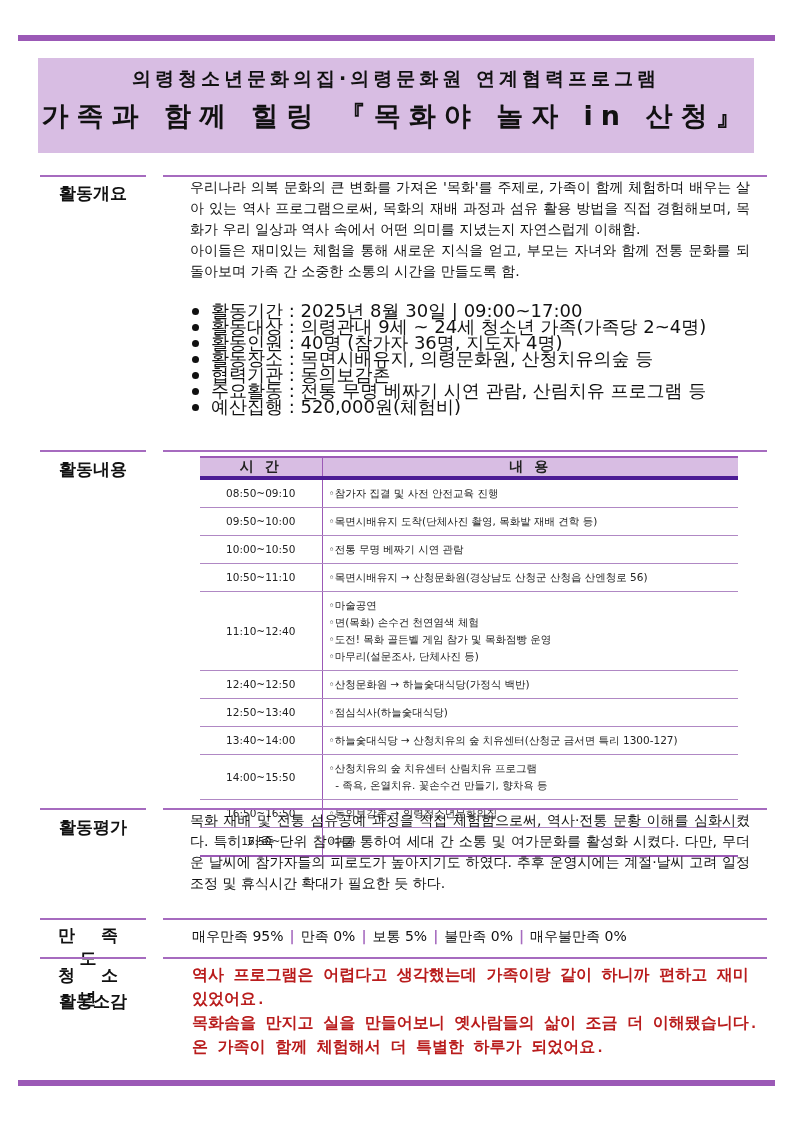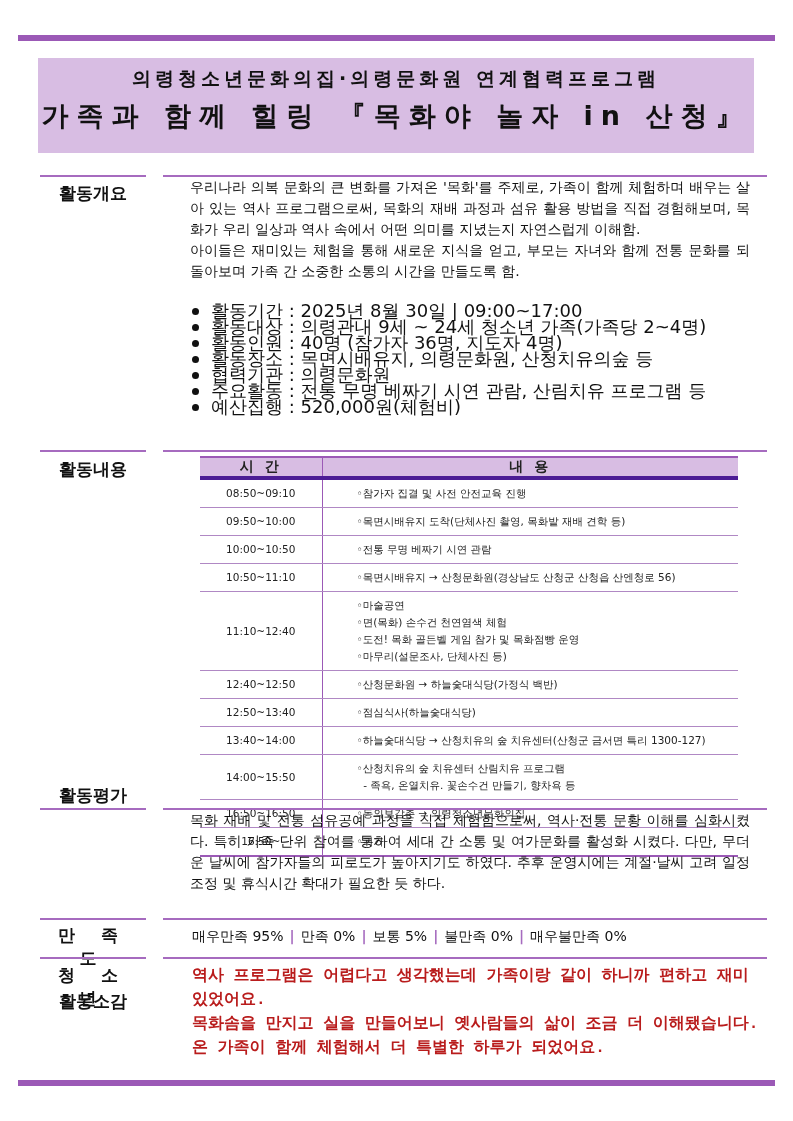--- a/index.html
+++ b/index.html
@@ -45,21 +45,21 @@
     border-collapse: collapse; font-size: 10.5px; color: #222;
   }
   table.sched th {
     background: #d8bde3; font-size: 14px; font-weight: bold; height: 21px;
     border-top: 2px solid #9b59b6; border-bottom: 4px solid #4c1d95; letter-spacing: 3px;
   }
   table.sched th.c1 { width: 122px; border-right: 1px solid #9b59b6; }
   table.sched td { border-bottom: 1px solid #b088c4; padding: 5px 6px; line-height: 17px; }
   table.sched td.time { text-align: center; border-right: 1px solid #9b59b6; }
   table.sched tr:last-child td { border-bottom: 2px solid #9b59b6; }
-  table.sched .ln { display: block; margin-left: 28px; }
+  table.sched .ln { display: block; }
 
   .satis {
     position: absolute; left: 192px; top: 928px; font-size: 14px; color: #111;
   }
   .satis .sep { color: #a66bbf; margin: 0 6px; font-weight: bold; }
 
   .voices { position: absolute; left: 192px; top: 964px; width: 570px; }
   .voices .v { font-size: 16px; font-weight: bold; line-height: 24px; color: #b91c1c; font-family: Liberation Mono, monospace; }
 </style>
 </head>
@@ -77,21 +77,21 @@
 <div class="sec-label" style="top:182px">활동개요</div>
 <div class="body-text" style="top:177px">
   <p>우리나라 의복 문화의 큰 변화를 가져온 '목화'를 주제로, 가족이 함께 체험하며 배우는 살아 있는 역사 프로그램으로써, 목화의 재배 과정과 섬유 활용 방법을 직접 경험해보며, 목화가 우리 일상과 역사 속에서 어떤 의미를 지녔는지 자연스럽게 이해함.</p>
   <p>아이들은 재미있는 체험을 통해 새로운 지식을 얻고, 부모는 자녀와 함께 전통 문화를 되돌아보며 가족 간 소중한 소통의 시간을 만들도록 함.</p>
 </div>
 <ul class="bullets">
   <li><span class="dot"></span><span class="lbl">활동기간 :</span>&nbsp;<span>2025년 8월 30일 | 09:00~17:00</span></li>
   <li><span class="dot"></span><span class="lbl">활동대상 :</span>&nbsp;<span>의령관내 9세 ~ 24세 청소년 가족(가족당 2~4명)</span></li>
   <li><span class="dot"></span><span class="lbl">활동인원 :</span>&nbsp;<span>40명 (참가자 36명, 지도자 4명)</span></li>
   <li><span class="dot"></span><span class="lbl">활동장소 :</span>&nbsp;<span>목면시배유지, 의령문화원, 산청치유의숲 등</span></li>
-  <li><span class="dot"></span><span class="lbl">협력기관 :</span>&nbsp;<span>의령문화원</span></li>
+  <li><span class="dot"></span><span class="lbl">협력기관 :</span>&nbsp;<span>동의보감촌</span></li>
   <li><span class="dot"></span><span class="lbl">주요활동 :</span>&nbsp;<span>전통 무명 베짜기 시연 관람, 산림치유 프로그램 등</span></li>
   <li><span class="dot"></span><span class="lbl">예산집행 :</span>&nbsp;<span>520,000원(체험비)</span></li>
 </ul>
 
 <div class="sec-line-left" style="top:450px"></div>
 <div class="sec-line-right" style="top:450px"></div>
 <div class="sec-label" style="top:458px">활동내용</div>
 
 <table class="sched">
   <thead>
@@ -169,21 +169,21 @@
         <td class="time">16:50~</td>
         <td>
           <span class="ln">◦귀가</span>
         </td>
       </tr>
   </tbody>
 </table>
 
 <div class="sec-line-left" style="top:808px"></div>
 <div class="sec-line-right" style="top:808px"></div>
-<div class="sec-label" style="top:784px">활동평가</div>
+<div class="sec-label" style="top:816px">활동평가</div>
 <div class="body-text" style="top:810px">목화 재배 및 전통 섬유공예 과정을 직접 체험함으로써, 역사·전통 문황 이해를 심화시켰다. 특히 가족 단위 참여를 통하여 세대 간 소통 및 여가문화를 활성화 시켰다. 다만, 무더운 날씨에 참가자들의 피로도가 높아지기도 하였다. 추후 운영시에는 계절·날씨 고려 일정 조정 및 휴식시간 확대가 필요한 듯 하다.</div>
 
 <div class="sec-line-left" style="top:918px"></div>
 <div class="sec-line-right" style="top:918px"></div>
 <div class="sec-label spaced" style="top:924px">만 족 도</div>
 <div class="satis">
   <span>매우만족 95%</span><span class="sep">|</span><span>만족 0%</span><span class="sep">|</span><span>보통 5%</span><span class="sep">|</span><span>불만족 0%</span><span class="sep">|</span><span>매우불만족 0%</span>
 </div>
 <div class="sec-line-left" style="top:957px"></div>
 <div class="sec-line-right" style="top:957px"></div>

